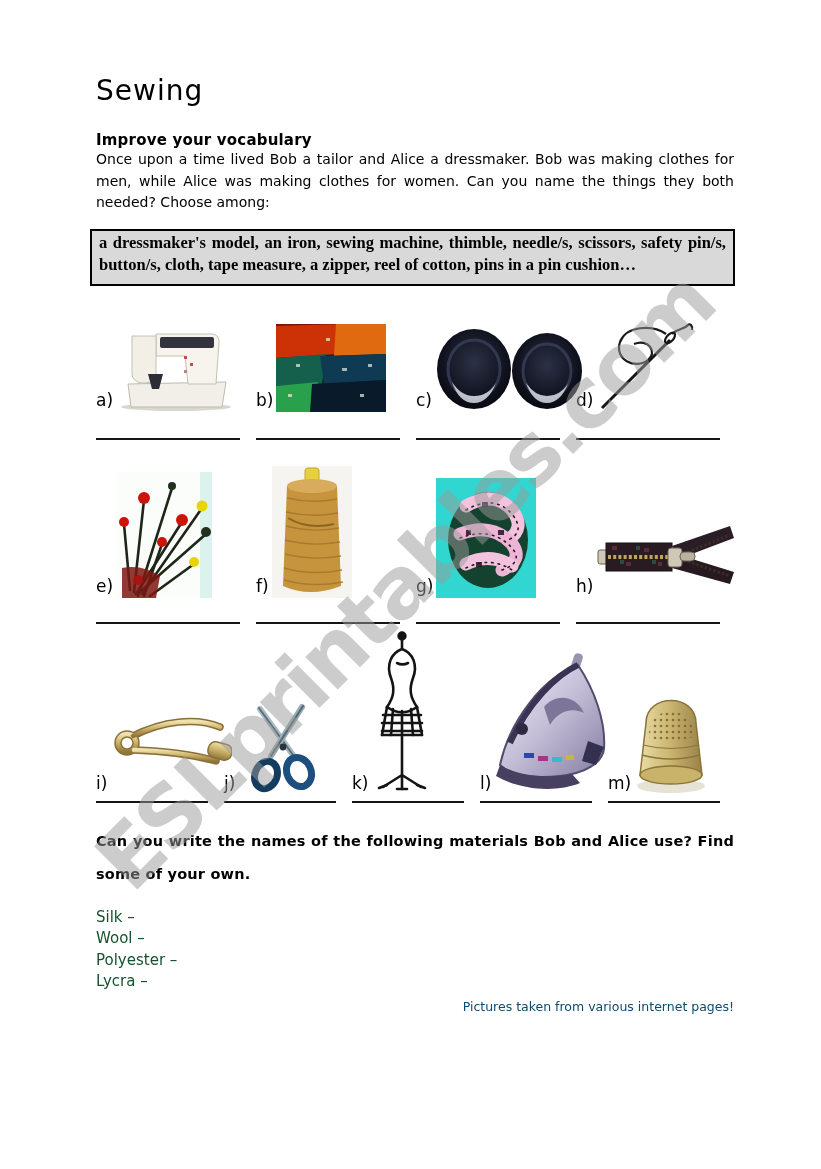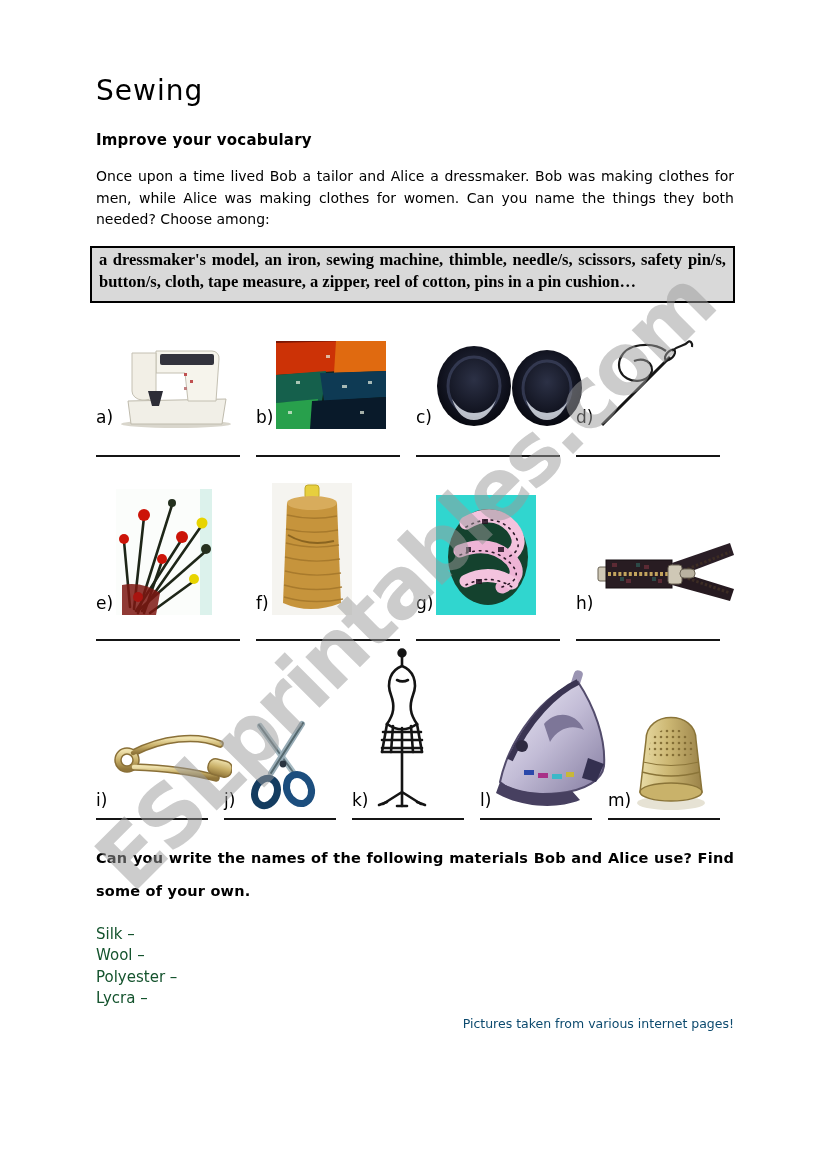--- a/index.html
+++ b/index.html
@@ -5,21 +5,21 @@
   * { margin:0; padding:0; box-sizing:border-box; }
   html,body { background:#ffffff; }
   .page {
     position:relative; width:821px; height:1169px; background:#ffffff;
     overflow:hidden; font-family:"DejaVu Sans",sans-serif; color:#000;
   }
   .content { position:absolute; left:96px; top:0; width:638px; }
 
   .title { margin-top:74px; text-align:left; font-size:28px; font-weight:400; letter-spacing:1px; }
   .subheading { margin-top:24px; font-size:15px; font-weight:bold; letter-spacing:0.2px; }
-  .intro { margin-top:17px; font-size:14px; line-height:21.5px; text-align:justify; }
+  .intro { margin-top:0; font-size:14px; line-height:21.5px; text-align:justify; }
 
   .wordbox {
     margin-top:15px; margin-left:-6px; width:645px;
     background:#d9d9d9; border:2px solid #000;
     padding:1px 7px 7px 7px;
     font-family:"Liberation Serif",serif; font-weight:bold;
     font-size:16.5px; line-height:22.5px; text-align:justify;
   }
 
   .figrow { display:flex; }

